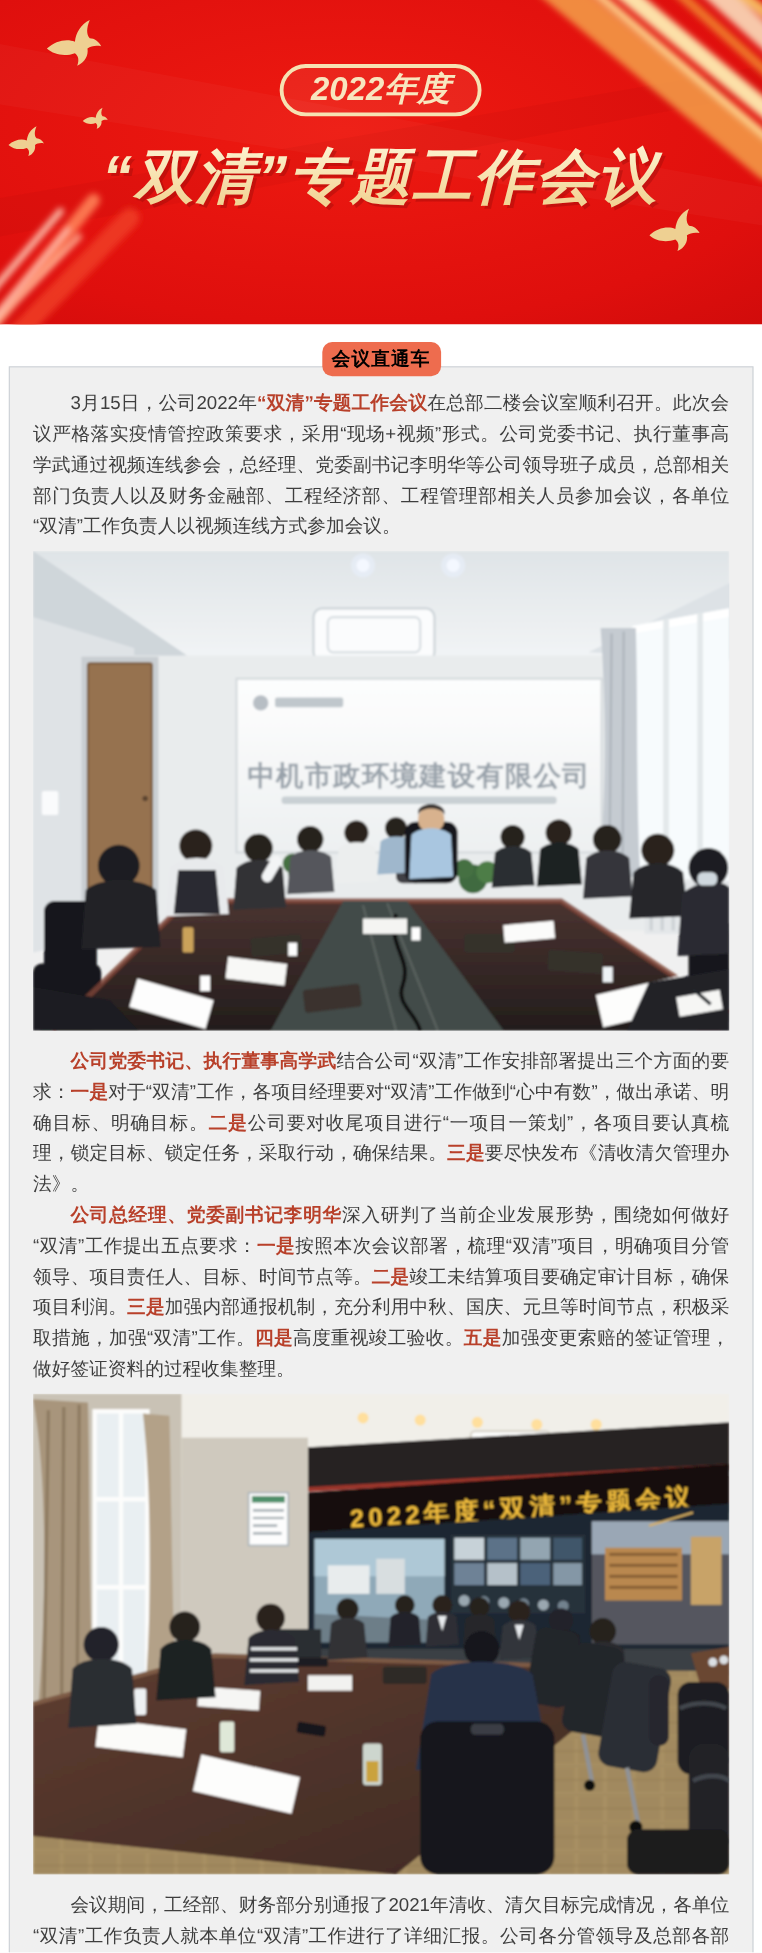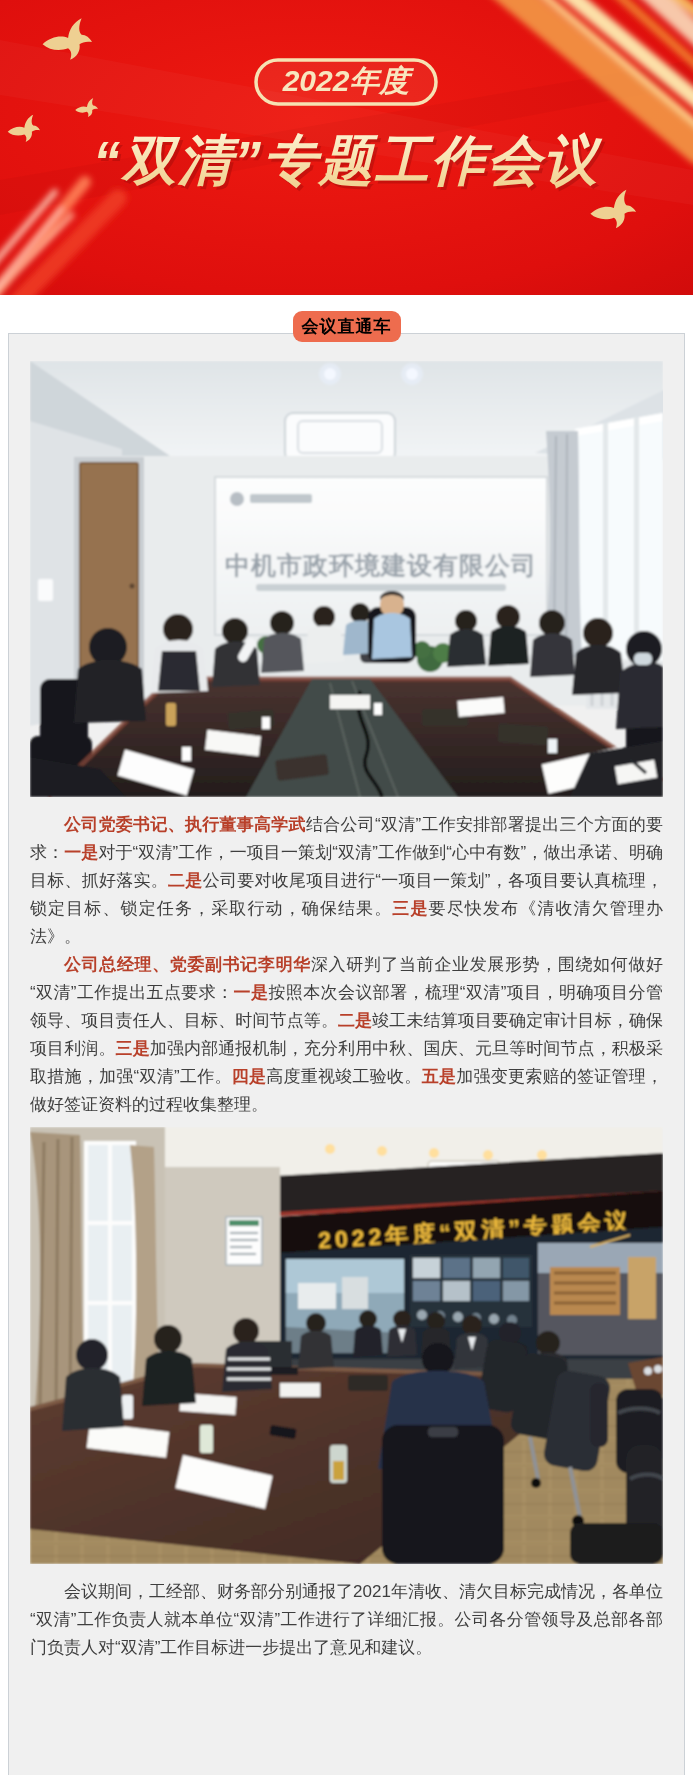--- a/index.html
+++ b/index.html
@@ -73,20 +73,21 @@
     </g>
 
     <text x="349" y="182" text-anchor="middle" font-size="54" font-weight="900" font-style="italic" letter-spacing="2" fill="#8e0a08" opacity="0.35">“双清”专题工作会议</text>
     <text x="346" y="179" text-anchor="middle" font-size="54" font-weight="900" font-style="italic" letter-spacing="2" fill="url(#goldGrad)">“双清”专题工作会议</text>
   </svg>
 
   <div class="badge">会议直通车</div>
 
   <div class="card">
 
+    <p><span>3月15日，公司2022年</span><span class="em">“双清”专题工作会议</span><span>在总部二楼会议室顺利召开。此次会议严格落实疫情管控政策要求，采用“现场+视频”形式。公司党委书记、执行董事高学武通过视频连线参会，总经理、党委副书记李明华等公司领导班子成员，总部相关部门负责人以及财务金融部、工程经济部、工程管理部相关人员参加会议，各单位“双清”工作负责人以视频连线方式参加会议。</span></p>
 
     <svg class="photo" viewBox="0 0 633 436" height="436" preserveAspectRatio="none" role="img">
       <defs>
         <filter id="soft1" x="-5%" y="-5%" width="110%" height="110%">
             <feGaussianBlur stdDeviation="1"></feGaussianBlur>
           </filter>
         <linearGradient id="ceil1" x1="0" y1="0" x2="0" y2="1">
           <stop offset="0%" stop-color="#dfe4e7"></stop>
             <stop offset="100%" stop-color="#f6f8f9"></stop>
         </linearGradient>
@@ -211,21 +212,21 @@
           <rect x="604" y="292" width="18" height="12" rx="5" fill="#cfd8de"></rect>
         </g>
 
         <polygon points="0,396 70,408 96,436 0,436" fill="#1b1c20"></polygon>
         <polygon points="560,392 633,380 633,436 540,436" fill="#202127"></polygon>
         <rect x="586" y="402" width="40" height="18" fill="#f6f6f4" transform="rotate(-10 606 411)"></rect>
         <path d="M600,398 L616,412" stroke="#22252a" stroke-width="3"></path>
       </g>
     </svg>
 
-    <p><span class="em">公司党委书记、执行董事高学武</span><span>结合公司“双清”工作安排部署提出三个方面的要求：</span><span class="em">一是</span><span>对于“双清”工作，一项目一策划“双清”工作做到“心中有数”，做出承诺、明确目标、抓好落实。</span><span class="em">二是</span><span>公司要对收尾项目进行“一项目一策划”，各项目要认真梳理，锁定目标、锁定任务，采取行动，确保结果。</span><span class="em">三是</span><span>要尽快发布《清收清欠管理办法》。</span></p>
+    <p><span class="em">公司党委书记、执行董事高学武</span><span>结合公司“双清”工作安排部署提出三个方面的要求：</span><span class="em">一是</span><span>对于“双清”工作，各项目经理要对“双清”工作做到“心中有数”，做出承诺、明确目标、明确目标。</span><span class="em">二是</span><span>公司要对收尾项目进行“一项目一策划”，各项目要认真梳理，锁定目标、锁定任务，采取行动，确保结果。</span><span class="em">三是</span><span>要尽快发布《清收清欠管理办法》。</span></p>
     <p><span class="em">公司总经理、党委副书记李明华</span><span>深入研判了当前企业发展形势，围绕如何做好“双清”工作提出五点要求：</span><span class="em">一是</span><span>按照本次会议部署，梳理“双清”项目，明确项目分管领导、项目责任人、目标、时间节点等。</span><span class="em">二是</span><span>竣工未结算项目要确定审计目标，确保项目利润。</span><span class="em">三是</span><span>加强内部通报机制，充分利用中秋、国庆、元旦等时间节点，积极采取措施，加强“双清”工作。</span><span class="em">四是</span><span>高度重视竣工验收。</span><span class="em">五是</span><span>加强变更索赔的签证管理，做好签证资料的过程收集整理。</span></p>
 
     <svg class="photo" viewBox="0 0 633 437" height="437" preserveAspectRatio="none" role="img">
       <defs>
         <filter id="soft2" x="-5%" y="-5%" width="110%" height="110%">
             <feGaussianBlur stdDeviation="1"></feGaussianBlur>
           </filter>
         <pattern id="carpet" width="26" height="26" patternUnits="userSpaceOnUse">
           <rect width="26" height="26" fill="#a78f63"></rect>
           <rect x="2" y="2" width="22" height="22" fill="#9c8459" opacity="0.55"></rect>

